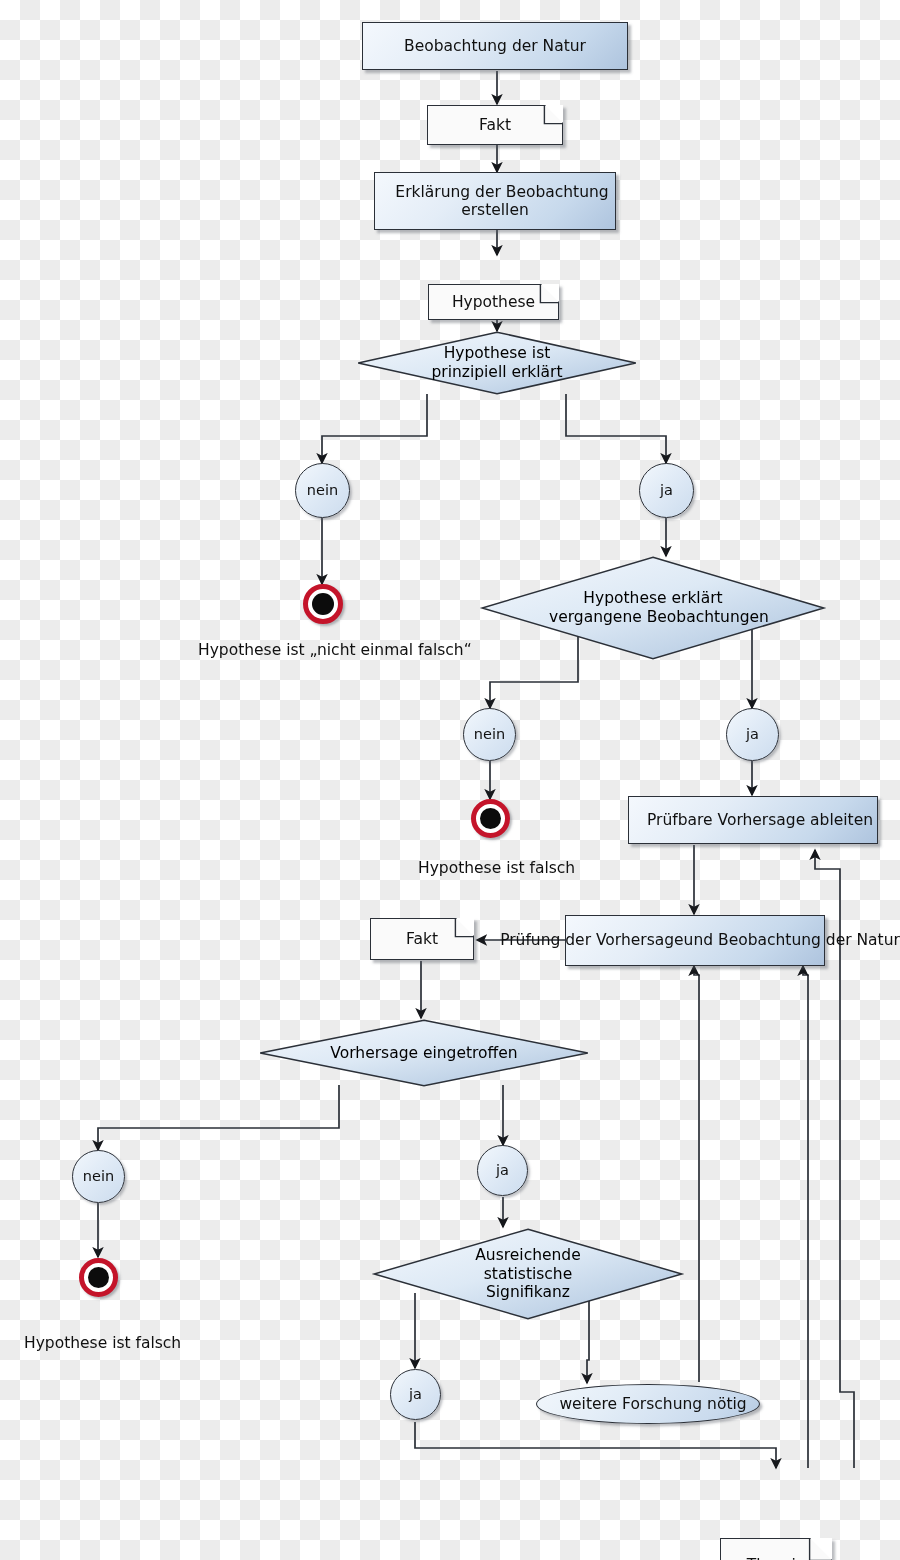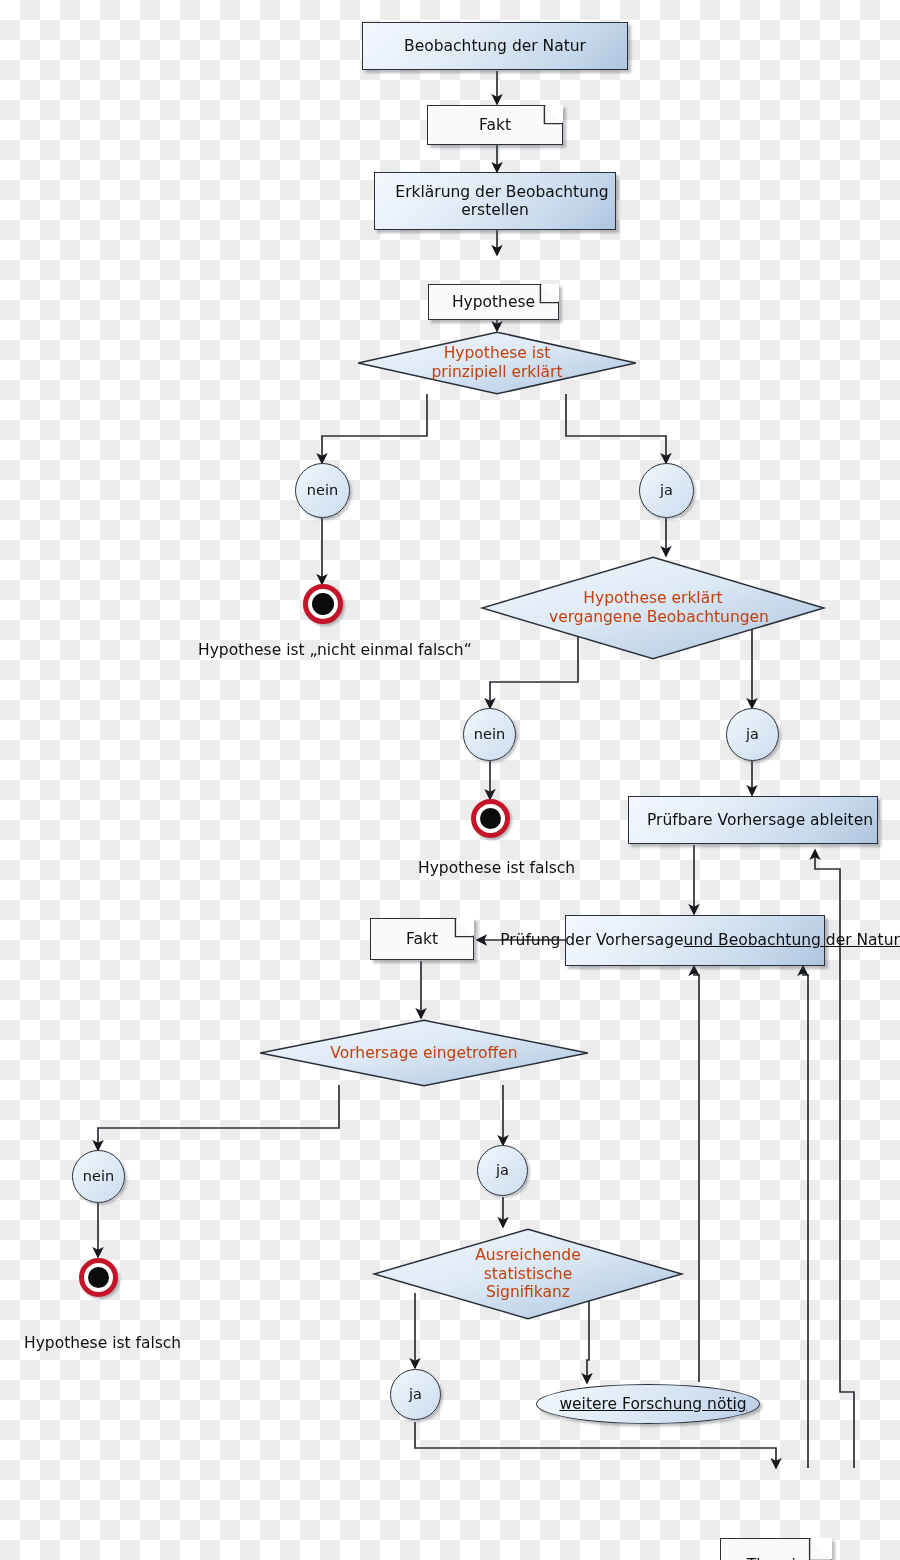--- a/index.html
+++ b/index.html
@@ -80,21 +80,21 @@
   .diamond .dlabel {
     position: absolute;
     left: 0; top: 0;
     width: 100%; height: 100%;
     display: flex;
     align-items: center;
     justify-content: center;
     text-align: center;
     font-size: 15.5px;
     line-height: 1.2;
-    color: #c2410c;
+    color: #000000;
     white-space: nowrap;
   }
 
   
   .circ {
     border-radius: 50%;
     border: 1.4px solid #2b3038;
     background: linear-gradient(135deg, #f2f7fc 0%, #e2ecf7 40%, #ccdcee 100%);
     box-shadow: 2px 2px 2.5px rgba(90,95,105,0.38);
     font-size: 14.5px;
@@ -282,21 +282,21 @@
     <span class="inner"></span>
   </div>
   <div class="caption" style="left:418px; top:859px;">Hypothese ist falsch</div>
 
   <div class="node proc" style="left:628px; top:796px; width:250px; height:48px;">
     <span style="margin-right:-14px;">Prüfbare Vorhersage ableiten</span>
   </div>
 
   <div class="node proc" style="left:565px; top:915px; width:260px; height:51px; flex-direction:row;">
     <span>Prüfung der Vorhersage</span>
-    <span style="margin-right:-10px;text-decoration:underline;">und Beobachtung der Natur</span>
+    <span style="margin-right:-10px;">und Beobachtung der Natur</span>
   </div>
 
   <div class="node docnode" style="left:370px; top:918px; width:104px; height:42px;">
     <span>Fakt</span>
     <span class="fold"></span>
     <svg class="fold-line" viewBox="0 0 25 25">
       <path d="M 6.4 0 L 6.4 18.6 L 25 18.6" fill="none" stroke="#2b3038" stroke-width="1.4"></path>
     </svg>
   </div>
 
@@ -345,21 +345,21 @@
       <span>statistische</span>
       <span>Signifikanz</span>
     </div>
   </div>
 
   <div class="node circ" style="left:390px; top:1369px; width:51px; height:51px;">
     <span>ja</span>
   </div>
 
   <div class="node ellipse" style="left:536px; top:1384px; width:224px; height:40px;">
-    <span style="margin-right:-10px;text-decoration:underline;">weitere Forschung nötig</span>
+    <span style="margin-right:-10px;">weitere Forschung nötig</span>
   </div>
 
   <div class="node docnode" style="left:720px; top:1538px; width:112px; height:55px;">
     <span>Theorie</span>
     <span class="fold" style="border-left-width:22px; border-top-width:22px;"></span>
     <svg class="fold-line" viewBox="0 0 30 30" style="width:30px; height:30px;">
       <path d="M 7.6 0 L 7.6 22.4 L 30 22.4" fill="none" stroke="#2b3038" stroke-width="1.4"></path>
     </svg>
   </div>
 

